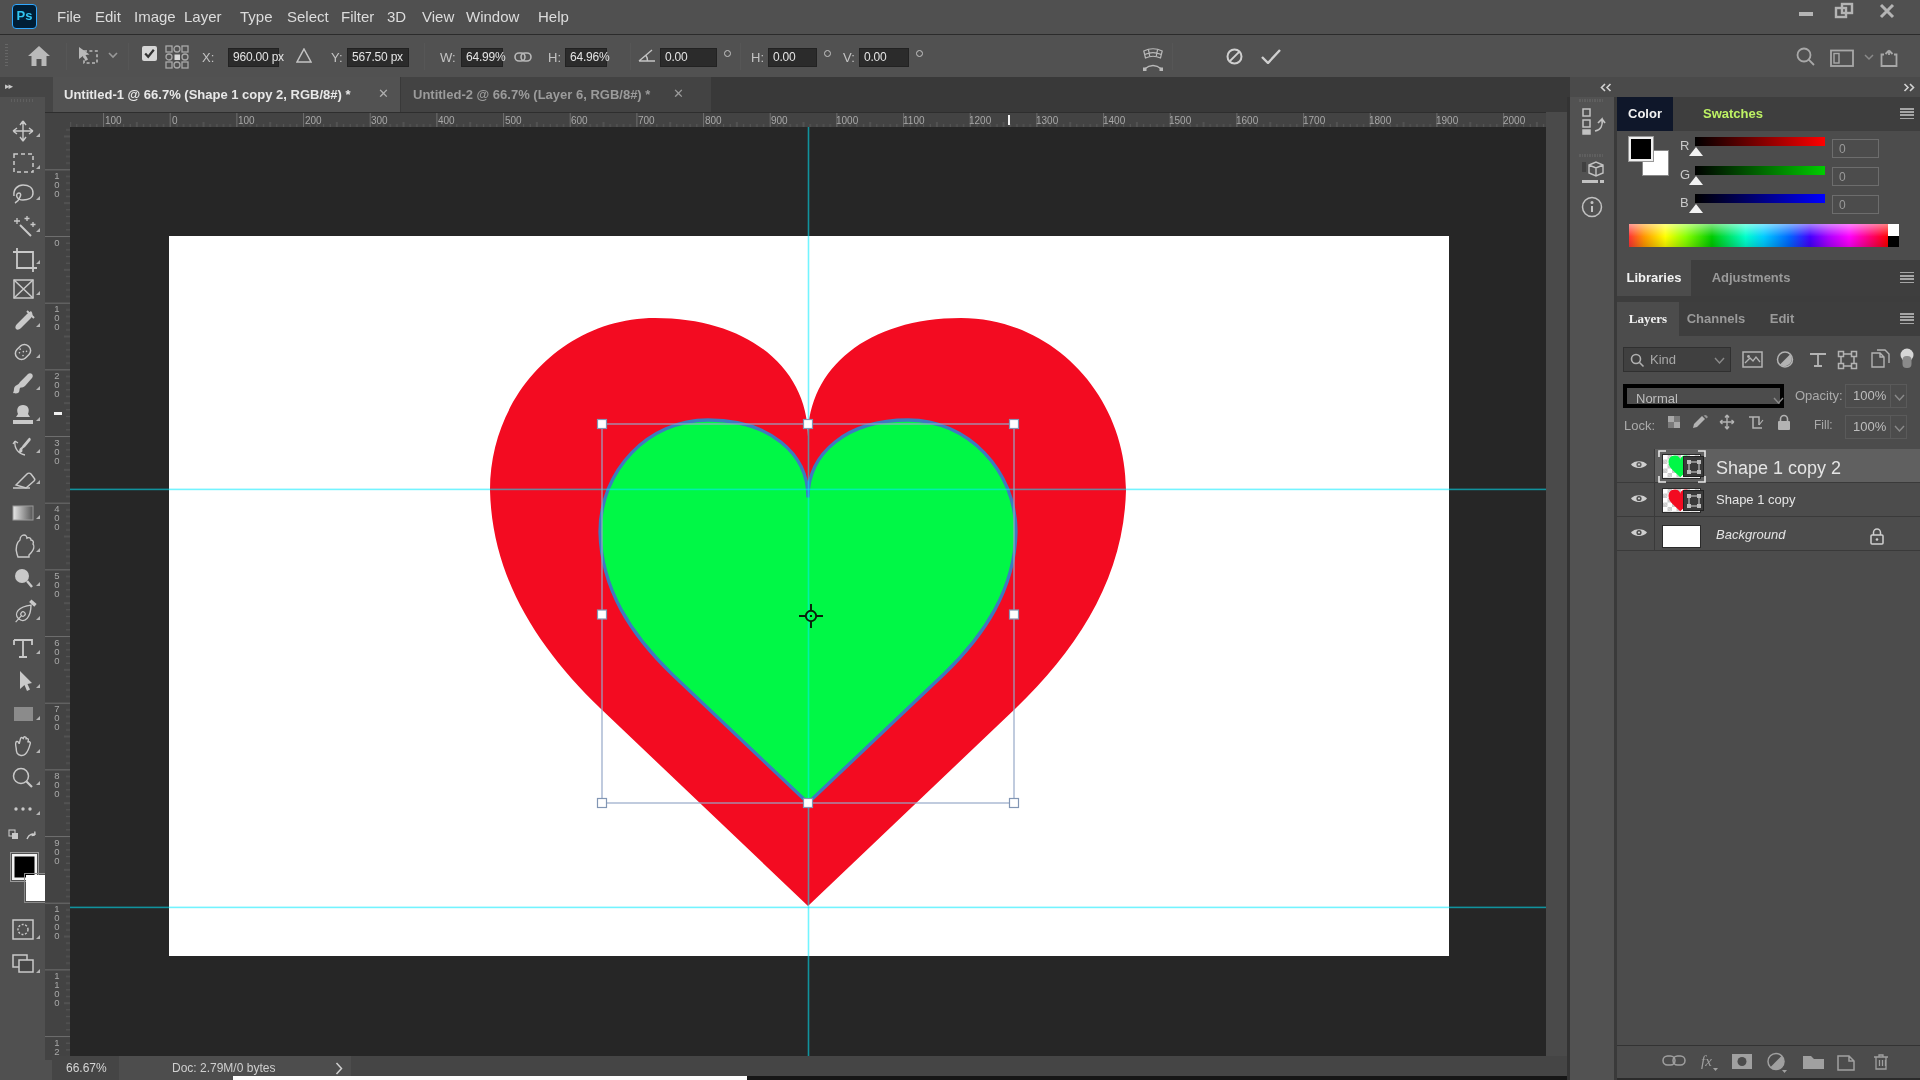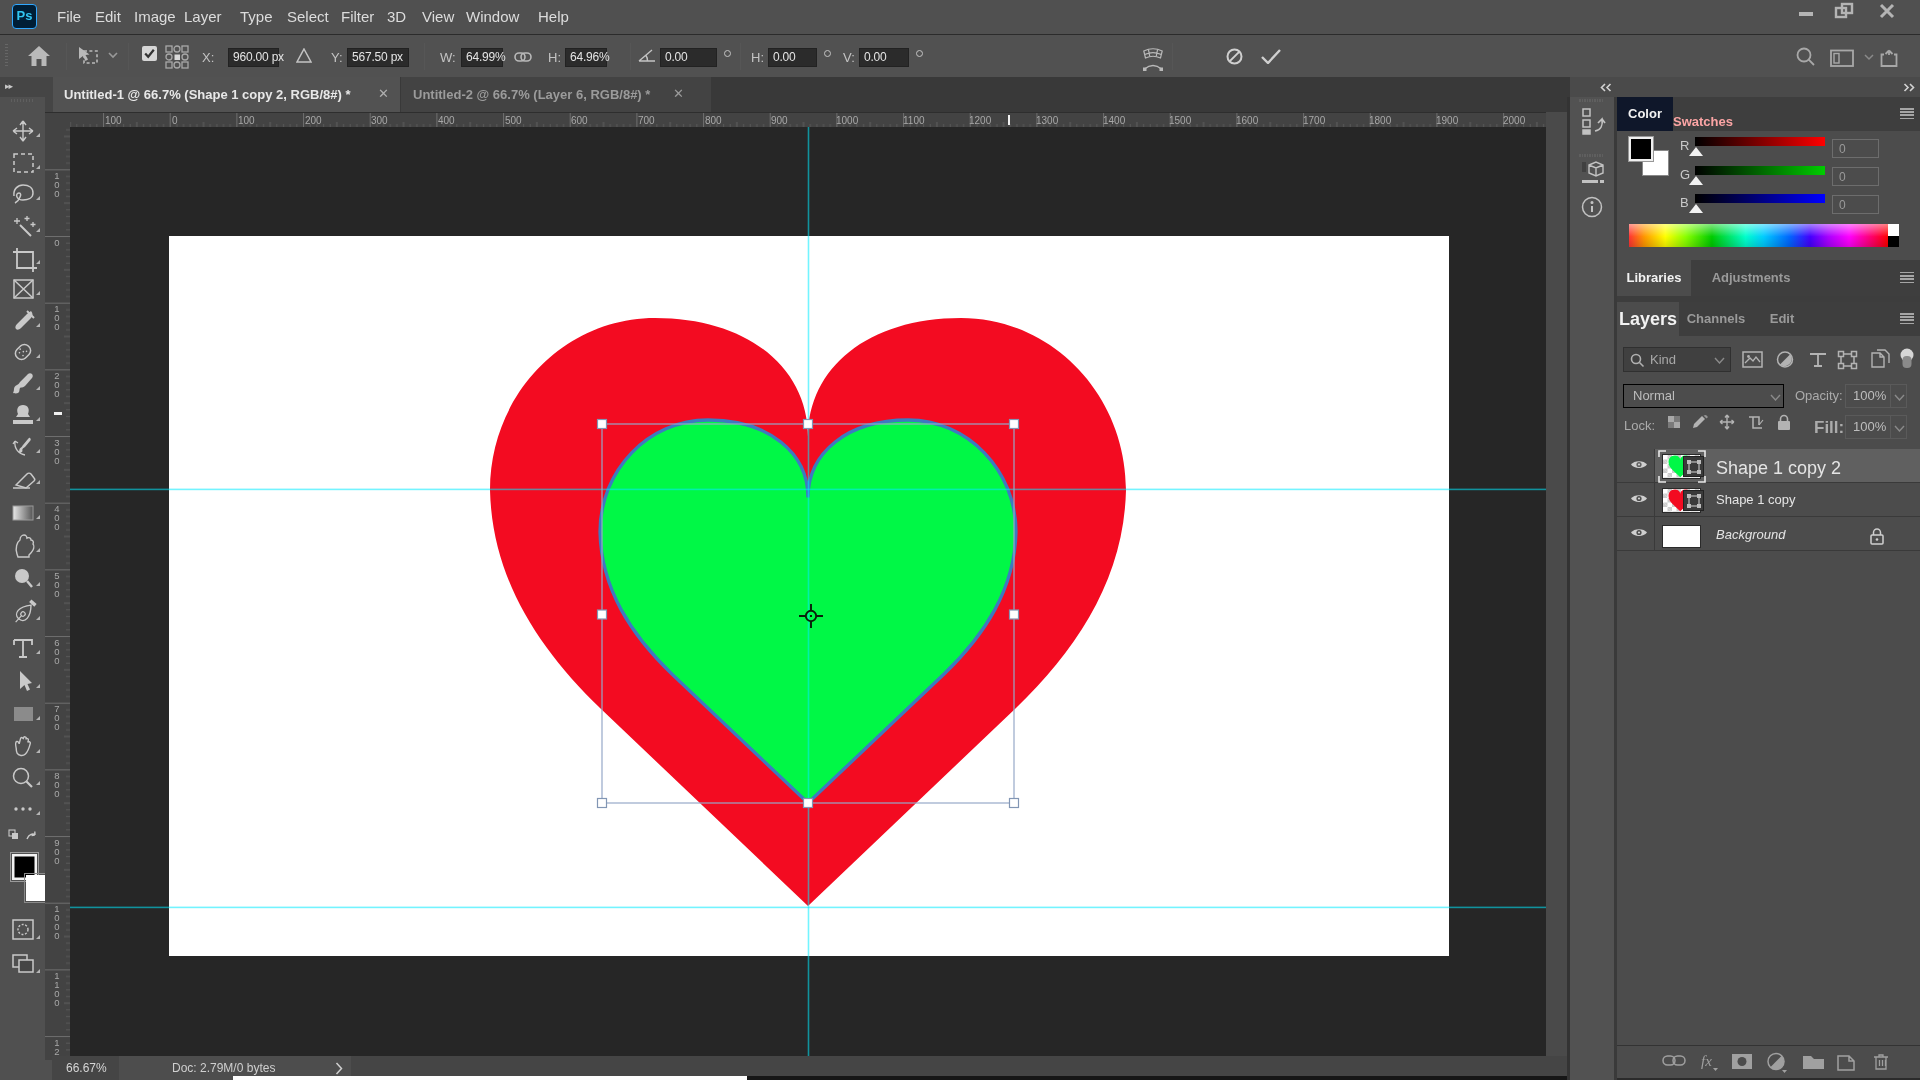--- a/index.html
+++ b/index.html
@@ -447,21 +447,21 @@
     <circle cx="22" cy="110" r="9.5"></circle>
     <path d="M22 109 V115" stroke-width="2"></path>
     <circle cx="22" cy="105.5" r="0.8" fill="#c2c2c2"></circle>
   </g>
  </svg>
 </div>
 <div class="abs" id="panels" style="left:1617px;top:97px;width:303px;height:983px;background:#4c4c4c;">
 
   <div class="abs" style="left:0;top:0;width:303px;height:34px;background:#3e3e3e;">
     <div class="abs" style="left:0;top:0;width:56px;height:34px;background:#0f172a;color:#f2f2f2;font-size:13px;font-weight:bold;text-align:center;line-height:34px;">Color</div>
-    <div class="abs" style="left:56px;top:8px;width:90px;height:34px;color:#fca5a5;font-size:13px;font-weight:bold;text-align:left;line-height:34px;">Swatches</div>
+    <div class="abs" style="left:56px;top:0;width:90px;height:34px;color:#bef264;font-size:13px;font-weight:bold;text-align:right;line-height:34px;">Swatches</div>
     <div class="abs" style="left:283px;top:11px;width:14px;height:11px;background-image:repeating-linear-gradient(#a5a5a5 0 1.5px,transparent 1.5px 3.2px);"></div>
   </div>
 
   <div class="abs" style="left:25px;top:53px;width:25px;height:24px;background:#fff;border:1px solid #888;"></div>
   <div class="abs" style="left:11px;top:39px;width:26px;height:26px;background:#989898;"></div>
   <div class="abs" style="left:12px;top:40px;width:24px;height:24px;background:#f0f0f0;"></div>
   <div class="abs" style="left:14px;top:42px;width:20px;height:20px;background:#000;"></div>
 
   <div class="abs" style="left:63px;top:41px;color:#c9c9c9;font-size:13px;">R</div>
   <div class="abs" style="left:78px;top:40px;width:130px;height:9px;background:linear-gradient(90deg,#000,#f00);"></div>
@@ -484,21 +484,21 @@
   <div class="abs" style="left:271px;top:139px;width:11px;height:11px;background:#000;"></div>
 
   <div class="abs" style="left:0;top:163px;width:303px;height:36px;background:#3e3e3e;">
     <div class="abs" style="left:0;top:0;width:74px;height:36px;background:#4c4c4c;color:#f2f2f2;font-size:13px;font-weight:bold;text-align:center;line-height:36px;">Libraries</div>
     <div class="abs" style="left:74px;top:0;width:120px;height:36px;color:#9a9a9a;font-size:13px;font-weight:bold;text-align:center;line-height:36px;">Adjustments</div>
     <div class="abs" style="left:283px;top:12px;width:14px;height:11px;background-image:repeating-linear-gradient(#a5a5a5 0 1.5px,transparent 1.5px 3.2px);"></div>
   </div>
   <div class="abs" style="left:0;top:199px;width:303px;height:6px;background:#3d3d3d;"></div>
 
   <div class="abs" style="left:0;top:205px;width:303px;height:34px;background:#3e3e3e;">
-    <div class="abs" style="left:0;top:0;width:62px;height:34px;background:#4c4c4c;color:#f2f2f2;font-size:18px;font-weight:bold;text-align:center;line-height:34px;">Layers</div>
+    <div class="abs" style="left:0;top:0;width:62px;height:34px;background:#4c4c4c;color:#f2f2f2;font-size:13px;font-weight:bold;text-align:center;line-height:34px;font-family:Liberation Serif, serif;">Layers</div>
     <div class="abs" style="left:62px;top:0;width:74px;height:34px;color:#9a9a9a;font-size:13px;font-weight:bold;text-align:center;line-height:34px;">Channels</div>
     <div class="abs" style="left:136px;top:0;width:58px;height:34px;color:#9a9a9a;font-size:13px;font-weight:bold;text-align:center;line-height:34px;">Edit</div>
     <div class="abs" style="left:283px;top:11px;width:14px;height:11px;background-image:repeating-linear-gradient(#a5a5a5 0 1.5px,transparent 1.5px 3.2px);"></div>
   </div>
 
   <div class="abs" style="left:6px;top:250px;width:108px;height:25px;background:#404040;border:1px solid #303030;box-sizing:border-box;">
     <svg class="abs" style="left:6px;top:5px;" width="15" height="15" viewBox="0 0 15 15">
         <circle cx="6" cy="6" r="4.5" fill="none" stroke="#b0b0b0" stroke-width="1.6"></circle>
         <path d="M9.5 9.5 L13.5 13.5" stroke="#b0b0b0" stroke-width="1.6"></path>
       </svg>
@@ -520,21 +520,21 @@
         <rect x="110.5" y="4.5" width="5" height="5" fill="#4c4c4c"></rect>
       <rect x="97.5" y="16.5" width="5" height="5" fill="#4c4c4c"></rect>
         <rect x="110.5" y="16.5" width="5" height="5" fill="#4c4c4c"></rect>
       <path d="M131 6 h8 l4 4 v10 h-12 z M139 6 v4 h4" stroke-width="1.4"></path>
       <path d="M136 3 h8 l4 4 v9" stroke-width="1.4"></path>
     </g>
     <circle cx="166" cy="8" r="6.5" fill="#d6d6d6"></circle>
     <rect x="161.5" y="9" width="9" height="12" rx="4" fill="#8a8a8a"></rect>
   </svg>
 
-  <div class="abs" style="left:6px;top:287px;width:161px;height:24px;border:1px solid #000000;box-sizing:border-box;">
+  <div class="abs" style="left:6px;top:287px;width:161px;height:24px;border:4px solid #000000;box-sizing:border-box;">
     <span style="position:absolute;left:9px;top:3px;color:#bdbdbd;font-size:13px;">Normal</span>
     <svg class="abs" style="left:146px;top:9px;" width="11" height="7" viewBox="0 0 11 7">
         <path d="M1 1 L5.5 6 L10 1" stroke="#8a8a8a" stroke-width="1.4" fill="none"></path>
       </svg>
   </div>
   <span class="abs" style="left:178px;top:291px;color:#ababab;font-size:13px;">Opacity:</span>
   <div class="abs" style="left:228px;top:287px;width:62px;height:24px;border:1px solid #5a5a5a;box-sizing:border-box;">
     <span style="position:absolute;left:7px;top:3px;color:#bdbdbd;font-size:13px;">100%</span>
     <div style="position:absolute;left:44px;top:0;width:1px;height:22px;background:#5a5a5a;"></div>
     <svg class="abs" style="left:48px;top:9px;" width="11" height="7" viewBox="0 0 11 7">
@@ -553,21 +553,21 @@
     <g stroke="#b3b3b3" fill="none" stroke-width="1.4">
       <path d="M62 3 V17 M55 10 H69 M62 3 L60 5.5 M62 3 L64 5.5 M62 17 L60 14.5 M62 17 L64 14.5 M55 10 L57.5 8 M55 10 L57.5 12 M69 10 L66.5 8 M69 10 L66.5 12"></path>
       <path d="M84 5 H94 V13 M88 5 V16 H97" stroke-width="1.5"></path>
       <path d="M98 8 L94 13" stroke-width="1.2"></path>
     </g>
     <g>
       <rect x="113" y="9" width="12" height="9" rx="1" fill="#b3b3b3"></rect>
       <path d="M115.5 9 V7 a3.5 3.5 0 0 1 7 0 V9" stroke="#b3b3b3" stroke-width="1.6" fill="none"></path>
     </g>
   </svg>
-  <span class="abs" style="left:197px;top:321px;color:#ababab;font-size:17px;font-weight:bold;">Fill:</span>
+  <span class="abs" style="left:197px;top:321px;color:#ababab;font-size:12px;">Fill:</span>
   <div class="abs" style="left:228px;top:318px;width:62px;height:24px;border:1px solid #5a5a5a;box-sizing:border-box;">
     <span style="position:absolute;left:7px;top:3px;color:#bdbdbd;font-size:13px;">100%</span>
     <div style="position:absolute;left:44px;top:0;width:1px;height:22px;background:#5a5a5a;"></div>
     <svg class="abs" style="left:48px;top:9px;" width="11" height="7" viewBox="0 0 11 7">
         <path d="M1 1 L5.5 6 L10 1" stroke="#8a8a8a" stroke-width="1.4" fill="none"></path>
       </svg>
   </div>
 
   <div class="abs" style="left:38px;top:352px;width:265px;height:34px;background:#606060;"></div>
   <div class="abs" style="left:0;top:385px;width:303px;height:1px;background:#3a3a3a;"></div>

